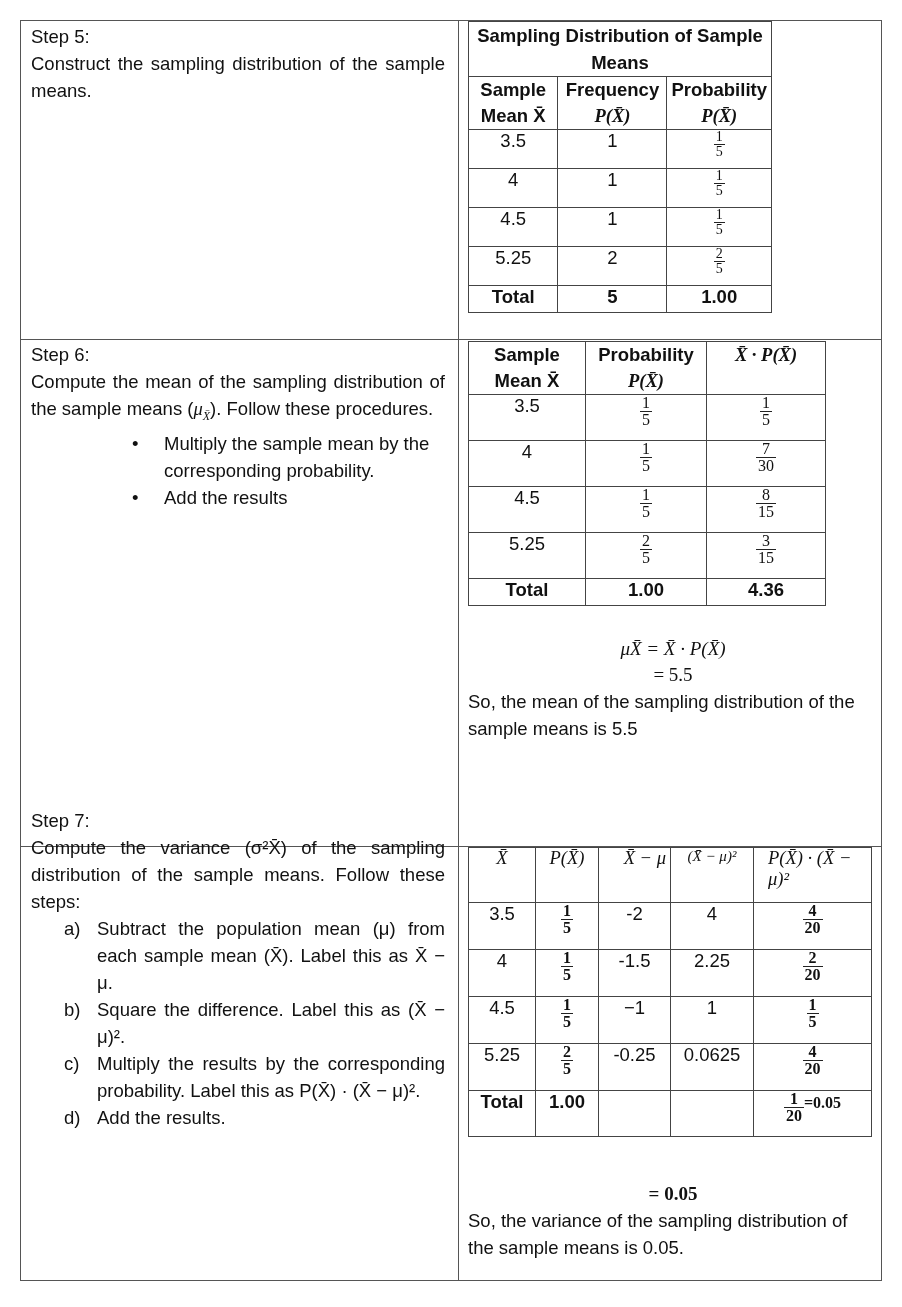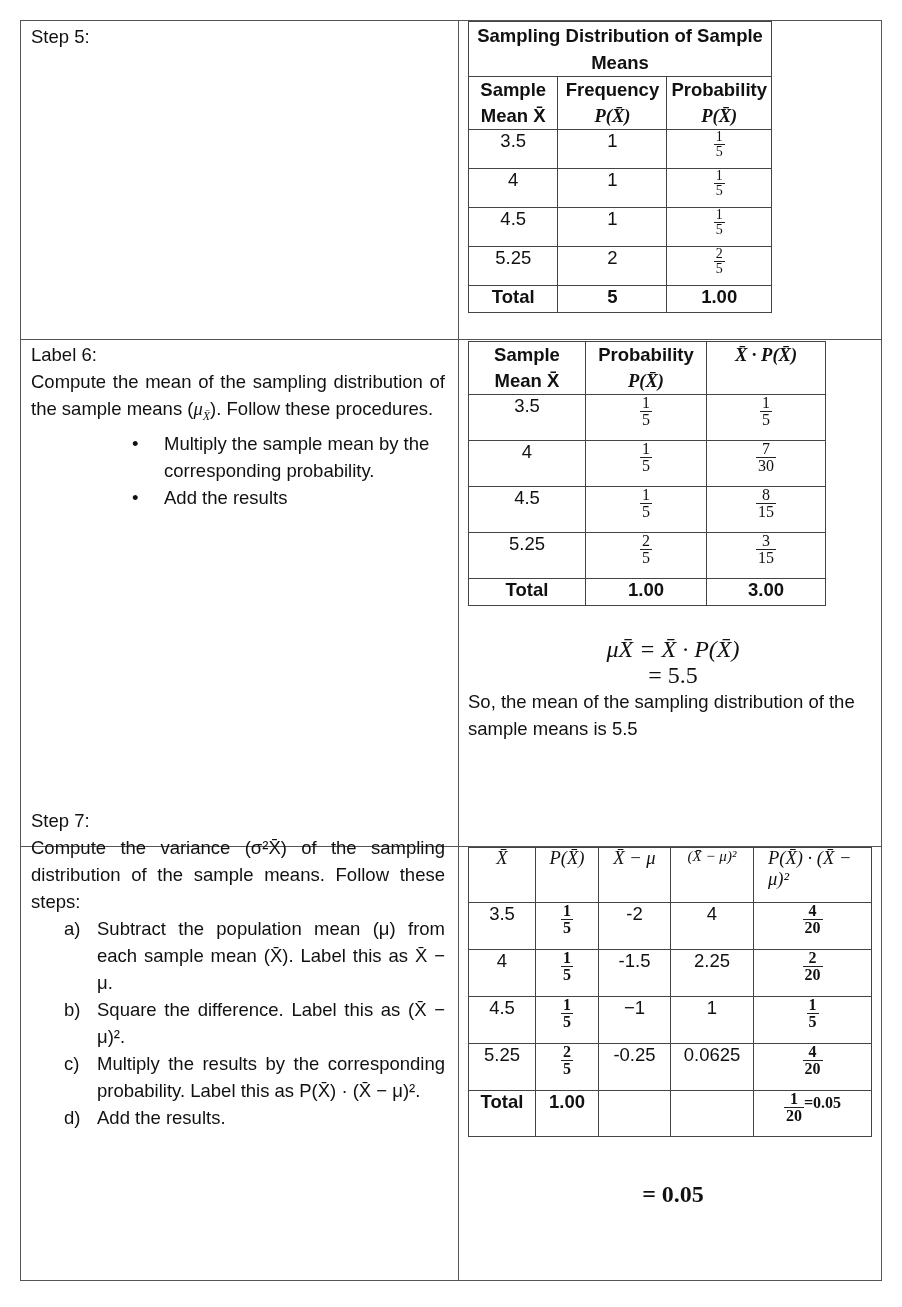--- a/index.html
+++ b/index.html
@@ -21,32 +21,33 @@
   .frac .n { font-size:14px; }
   .frac .d { font-size:14px; border-top:1.5px solid #222; padding:0 2px; }
   .frac.big .n, .frac.big .d { font-size:16px; }
   .frac.bold { font-weight:bold; }
   ul.bul { list-style:none; margin:0; padding:0; }
   ul.bul li { position:relative; padding-left:133px; }
   ul.bul li::before { content:"\2022"; position:absolute; left:101px; top:0; }
   ol.alpha { list-style:none; margin:0; padding:0; }
   ol.alpha li { position:relative; padding-left:66px; }
   ol.alpha li .lbl { position:absolute; left:33px; }
-  .formula { text-align:center; font-family:"Liberation Serif", serif; font-size:24px; line-height:26px; }
+  .formula { text-align:center; font-family:"Liberation Serif", serif; font-size:19px; line-height:26px; }
 </style>
 </head>
 <body>
 
 <div class="outer">
   <div class="vline"></div>
   <div class="hline" style="top:318px;"></div>
   <div class="hline" style="top:825px;"></div>
 
   <div class="cell-left just" style="top:2px;">
     <div>Step 5:</div>
+    <div style="text-align:justify;text-align-last:left;">Construct the sampling distribution of the sample means.</div>
   </div>
 
   <div class="cell-right" style="top:0px;">
     <table class="t" style="width:304px;">
       <tbody>
           <tr>
         <td colspan="3" class="b" style="line-height:27px;">Sampling Distribution of Sample Means</td>
       </tr>
       <tr class="b" style="line-height:26px;">
         <td style="width:108px;"><span>Sample</span><br><span>Mean X̄</span></td>
@@ -88,21 +89,21 @@
       <tr class="b" style="height:27px;">
         <td>Total</td>
         <td>5</td>
         <td>1.00</td>
       </tr>
     </tbody>
       </table>
   </div>
 
   <div class="cell-left" style="top:320px;">
-    <div>Label 6:</div>
+    <div>Step 6:</div>
     <div class="just" style="text-align-last:left;">
       <span>Compute the mean of the sampling distribution of the sample means (</span><span class="math">μ</span><sub class="math" style="font-size:12px;">X̄</sub><span>). Follow these procedures.</span>
     </div>
     <ul class="bul">
       <li>Multiply the sample mean by the corresponding probability.</li>
       <li>Add the results</li>
     </ul>
   </div>
 
   <div class="cell-right" style="top:320px;">
@@ -153,21 +154,21 @@
                 <span class="d">5</span>
               </span></td>
         <td><span class="frac big">
                 <span class="n">3</span>
                 <span class="d">15</span>
               </span></td>
       </tr>
       <tr class="b" style="height:27px;">
         <td>Total</td>
         <td>1.00</td>
-        <td>3.00</td>
+        <td>4.36</td>
       </tr>
     </tbody>
       </table>
     <div class="formula" style="margin-top:30px;">
       <div class="math">μX̄ = X̄ · P(X̄)</div>
       <div>= 5.5</div>
     </div>
     <div style="font-size:18.5px; line-height:27px;">So, the mean of the sampling distribution of the sample means is 5.5</div>
   </div>
 
@@ -181,21 +182,21 @@
       <li><span class="lbl">d)</span><span>Add the results.</span></li>
     </ol>
   </div>
 
   <div class="cell-right" style="top:826px;">
     <table class="t" style="width:404px;">
       <tbody>
           <tr style="height:55px;">
         <td class="math" style="width:58px;">X̄</td>
         <td class="math" style="width:54px;">P(X̄)</td>
-        <td class="math" style="width:63px;">X̄ − μ</td>
+        <td class="math" style="width:63px;text-align:right;">X̄ − μ</td>
         <td class="math" style="width:74px; font-size:15px;">(X̄ − μ)²</td>
         <td class="math" style="text-align:left; padding-left:14px;">P(X̄) · (X̄ − μ)²</td>
       </tr>
       <tr style="height:47px;">
         <td>3.5</td>
         <td><span class="frac big bold">
                 <span class="n">1</span>
                 <span class="d">5</span>
               </span></td>
         <td>-2</td>
@@ -252,14 +253,15 @@
         <td style="font-family:'Liberation Serif',serif; font-weight:bold;"><span class="frac big bold">
                 <span class="n">1</span>
                 <span class="d">20</span>
               </span><span style="vertical-align:middle; font-size:16px;">=0.05</span></td>
       </tr>
     </tbody>
       </table>
     <div class="formula" style="margin-top:36px;">
       <div style="font-weight:bold;margin-top:44px;">= 0.05</div>
     </div>
+    <div style="font-size:18.5px; line-height:27px;">So, the variance of the sampling distribution of the sample means is 0.05.</div>
   </div>
 </div>
 
 </body></html>

